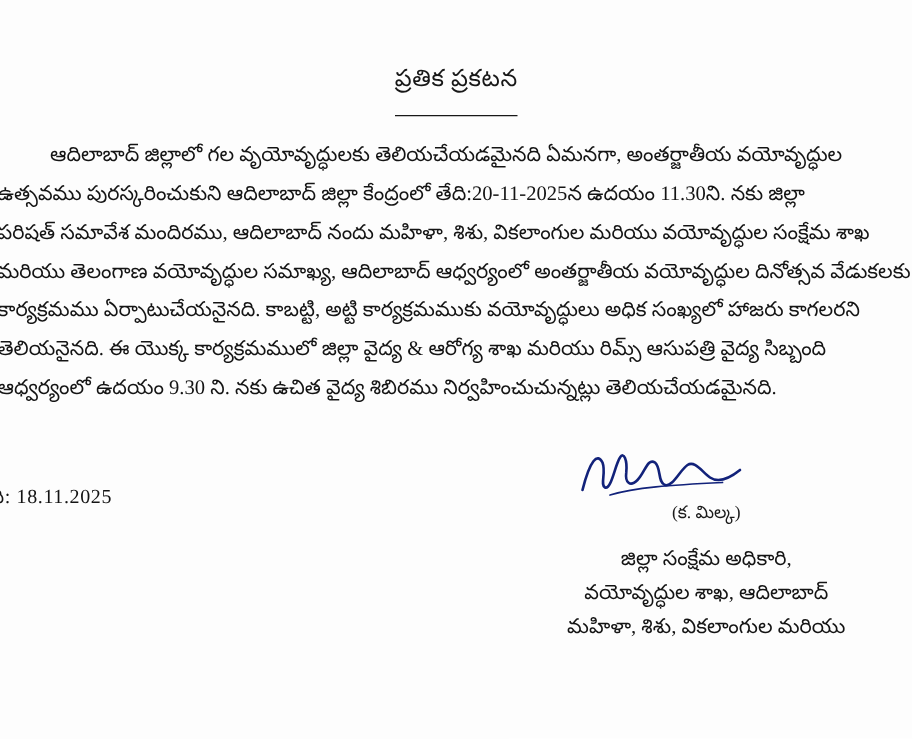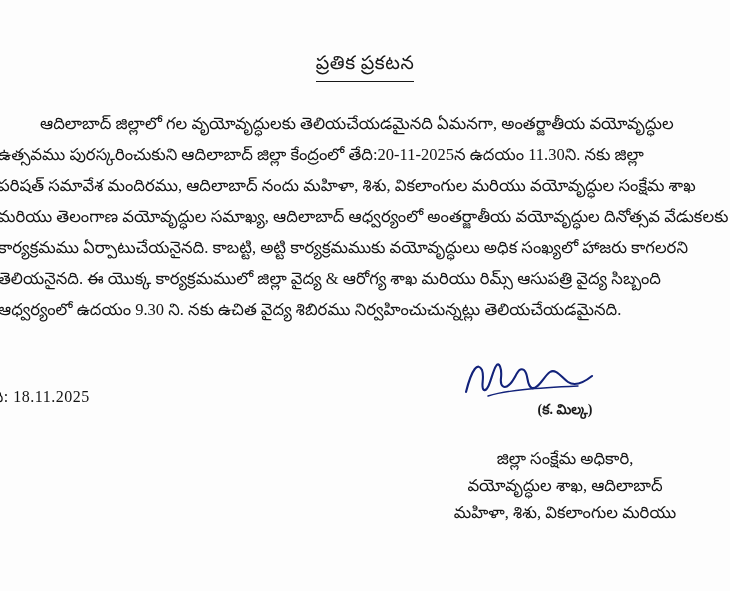--- a/index.html
+++ b/index.html
@@ -25,21 +25,21 @@
     top: 52px;
     left: 0;
     width: 730px;
     text-align: center;
     font-size: 19px;
     letter-spacing: 0.5px;
     color: #181818;
   }
   .doc-title span {
     border-bottom: 1.5px solid #181818;
-    padding-bottom: 8px;
+    padding-bottom: 18px;
   }
   .body-block {
     position: absolute;
     top: 108px;
     left: -12px;
     width: 752px;
     padding: 0 10px;
   }
   .para-line {
     font-size: 16.5px;
@@ -74,24 +74,23 @@
   }
   .signature svg {
     position: absolute;
     top: -4px;
     left: 58px;
   }
   .sign-name {
     font-size: 14px;
     margin-top: 2px;
     color: #1a1a1a;
-    font-weight: bold;
   }
   .sign-block {
-    margin-top: 24px;
+    margin-top: 12px;
   }
   .sign-block div {
     font-size: 16.5px;
     line-height: 27px;
     color: #141414;
   }
 </style>
 </head>
 <body>
 

